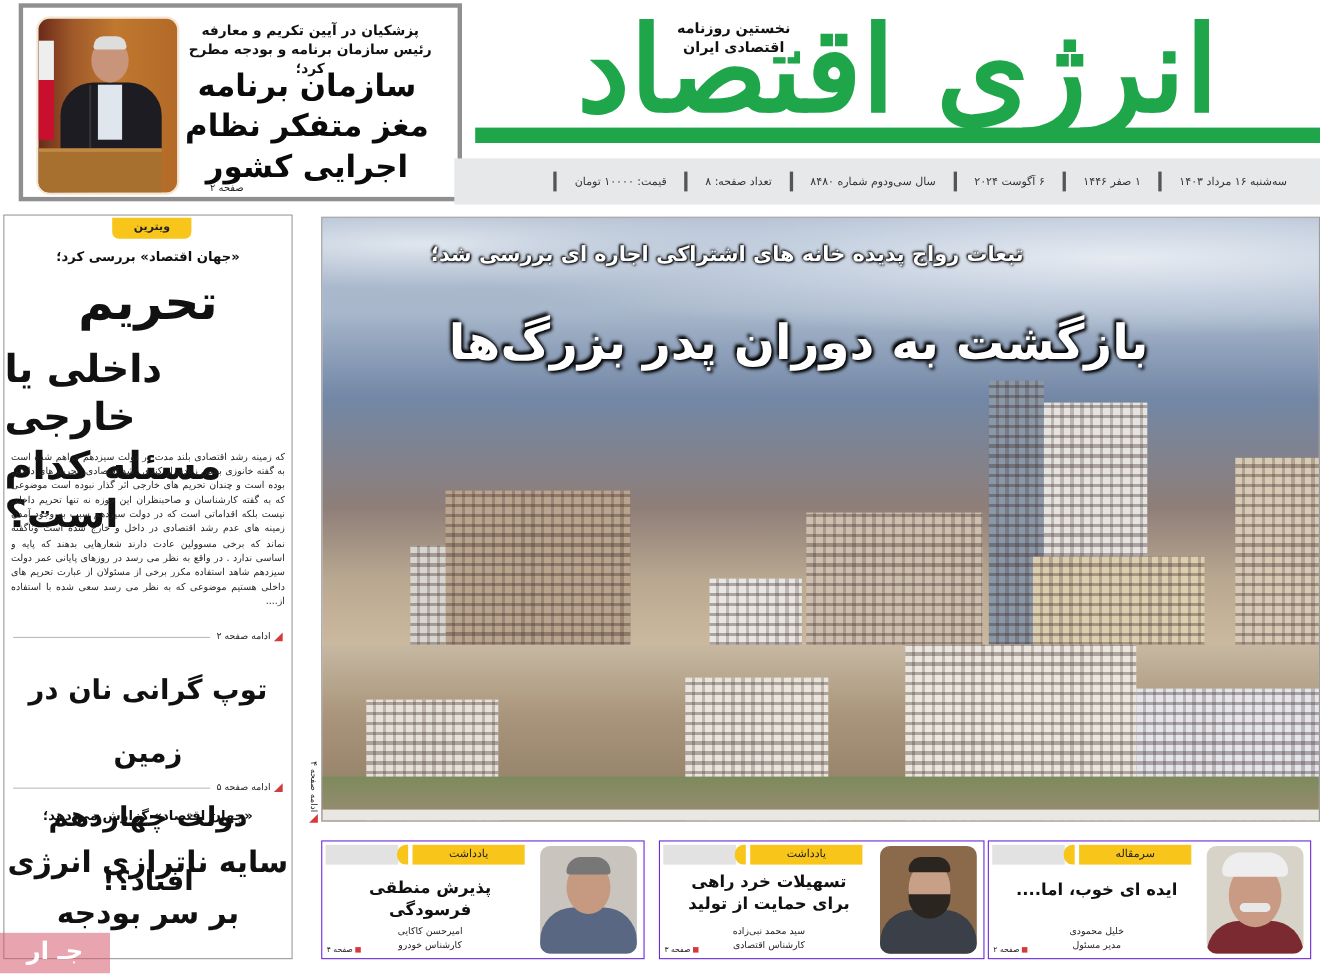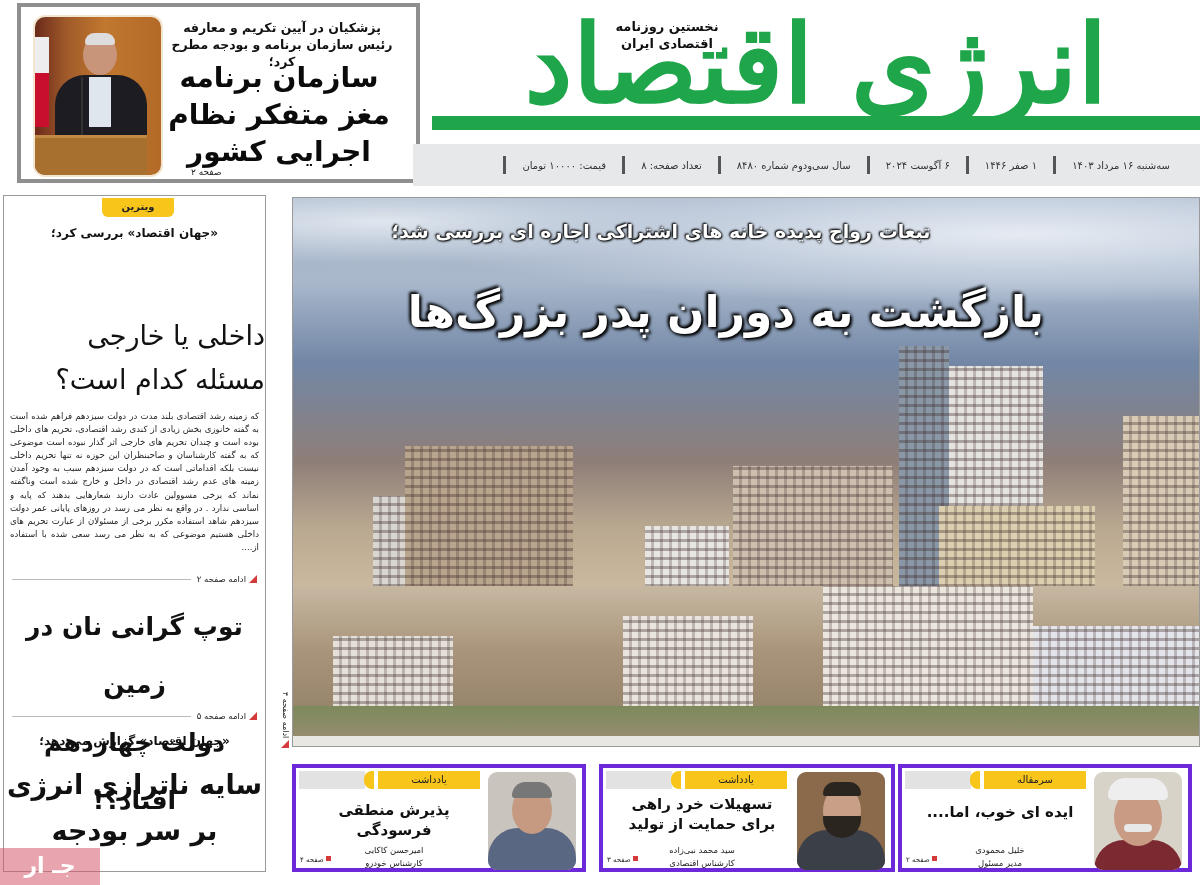--- a/index.html
+++ b/index.html
@@ -68,21 +68,21 @@
       position: absolute; left: 3px; top: 195px; width: 263px; height: 677px;
       border: 1px solid #9a9a9a; background: #fff;
     }
     .badge {
       position: absolute; left: 98px; top: 2px; width: 72px; height: 19px;
       background: #f8c51a; border-radius: 0 0 6px 6px; font-size: 10px; font-weight: bold;
       text-align: center; line-height: 18px; color: #222;
     }
     .left-col .kicker1 { position: absolute; left: 0; right: 0; top: 30px; text-align: center; font-size: 12px; font-weight: bold; }
     .left-col .h-big { position: absolute; left: 0; right: 0; top: 52px; text-align: center; font-size: 44px; font-weight: bold; line-height: 56px; }
-    .left-col .h-mid { position: absolute; left: 0; right: 0; top: 118px; text-align: right; font-size: 27px; font-weight: normal; line-height: 44px; }
+    .left-col .h-mid { position: absolute; left: 0; right: 0; top: 118px; text-align: left; font-size: 35px; font-weight: bold; line-height: 44px; }
     .left-col .body-text {
       position: absolute; left: 6px; right: 6px; top: 214px; height: 158px;
       font-size: 8.6px; line-height: 13.1px; text-align: justify; color: #222; overflow: hidden;
     }
     .cont { position: absolute; left: 8px; right: 8px; height: 12px; display: flex; align-items: center; direction: rtl; }
     .cont .lbl { font-size: 8.5px; color: #222; white-space: nowrap; margin-left: 6px; }
     .cont .tri { width: 0; height: 0; border-left: 8px solid transparent; border-bottom: 8px solid #d43a3a; margin-left: 3px; }
     .cont .line { flex: 1; height: 1px; background: #bbb; }
     .left-col .h2 { position: absolute; left: 0; right: 0; top: 402px; text-align: center; font-size: 25px; font-weight: bold; line-height: 58px; }
     .left-col .kicker2 { position: absolute; left: 0; right: 0; top: 538px; text-align: center; font-size: 12px; font-weight: bold; }
@@ -119,32 +119,32 @@
     }
     .main-story .bottom-strip { position: absolute; left: 0; right: 0; bottom: 0; height: 10px; background: #e9e7e2; }
     .vert-cont {
       position: absolute; left: 276px; top: 690px; width: 14px; height: 60px;
       writing-mode: vertical-rl; font-size: 8px; color: #222; text-align: center;
     }
     .vert-cont .tri2 { display: inline-block; width: 0; height: 0; border-left: 8px solid transparent; border-bottom: 8px solid #d43a3a; }
 
     
     .card {
-      position: absolute; top: 764px; height: 108px; border: 4px solid #6d28d9; background: #fff;
+      position: absolute; top: 764px; height: 108px; border: 1px solid #6d28d9; background: #fff;
     }
     .card .ribbon-gray { position: absolute; left: 3px; top: 3px; height: 18px; width: 66px; background: #e2e2e2; }
     .card .ribbon {
       position: absolute; top: 3px; height: 18px; width: 102px; background: #f8c51a;
       font-size: 10px; text-align: center; line-height: 18px; color: #222;
       border-radius: 0 0 0 0;
     }
     .card .ribbon-small { position: absolute; top: 3px; height: 18px; width: 10px; background: #f8c51a; border-radius: 8px 0 0 8px; }
     .card .title { position: absolute; top: 30px; text-align: center; font-weight: bold; font-size: 15px; line-height: 20px; }
     .card .author { position: absolute; top: 76px; text-align: center; font-size: 8.5px; line-height: 13px; color: #222; }
-    .card .pg { position: absolute; left: 4px; bottom: 4px; font-size: 7px; color: #222; display: flex; gap: 2px; }
+    .card .pg { position: absolute; left: 4px; bottom: 4px; font-size: 7px; color: #222; display: flex; align-items: center; gap: 2px; }
     .card .pg .sq { width: 5px; height: 5px; background: #d43a3a; }
     .card .pic { position: absolute; top: 4px; width: 88px; height: 98px; border-radius: 9px; overflow: hidden; }
     .face { position: absolute; border-radius: 50%; }
   </style>
 </head>
 <body>
 
 <div class="top-feature">
   <div class="photo">
     <div class="flag"></div>
@@ -188,20 +188,21 @@
   <span class="cell">تعداد صفحه: ۸</span>
   <span class="sep"></span>
   <span class="cell">قیمت: ۱۰۰۰۰ تومان</span>
   <span class="sep"></span>
 </div>
 
 <div class="left-col">
   <div class="badge">ویترین</div>
 
   <div class="kicker1">«جهان اقتصاد» بررسی کرد؛</div>
+  <div class="h-big">تحریم</div>
   <div class="h-mid">
     <div>داخلی یا خارجی</div>
     <div>مسئله کدام است؟</div>
   </div>
   <div class="body-text">که زمینه رشد اقتصادی بلند مدت در دولت سیزدهم فراهم شده است به گفته خانوزی بخش زیادی از کندی رشد اقتصادی، تحریم های داخلی بوده است و چندان تحریم های خارجی اثر گذار نبوده است موضوعی که به گفته کارشناسان و صاحبنظران این حوزه نه تنها تحریم داخلی نیست بلکه اقداماتی است که در دولت سیزدهم سبب به وجود آمدن زمینه های عدم رشد اقتصادی در داخل و خارج شده است وناگفته نماند که برخی مسوولین عادت دارند شعارهایی بدهند که پایه و اساسی ندارد . در واقع به نظر می رسد در روزهای پایانی عمر دولت سیزدهم شاهد استفاده مکرر برخی از مسئولان از عبارت تحریم های داخلی هستیم موضوعی که به نظر می رسد سعی شده با استفاده از....</div>
 
   <div class="cont" style="top:377px;">
     <span class="tri"></span>
     <span class="lbl">ادامه صفحه ۲</span>
     <span class="line"></span>

